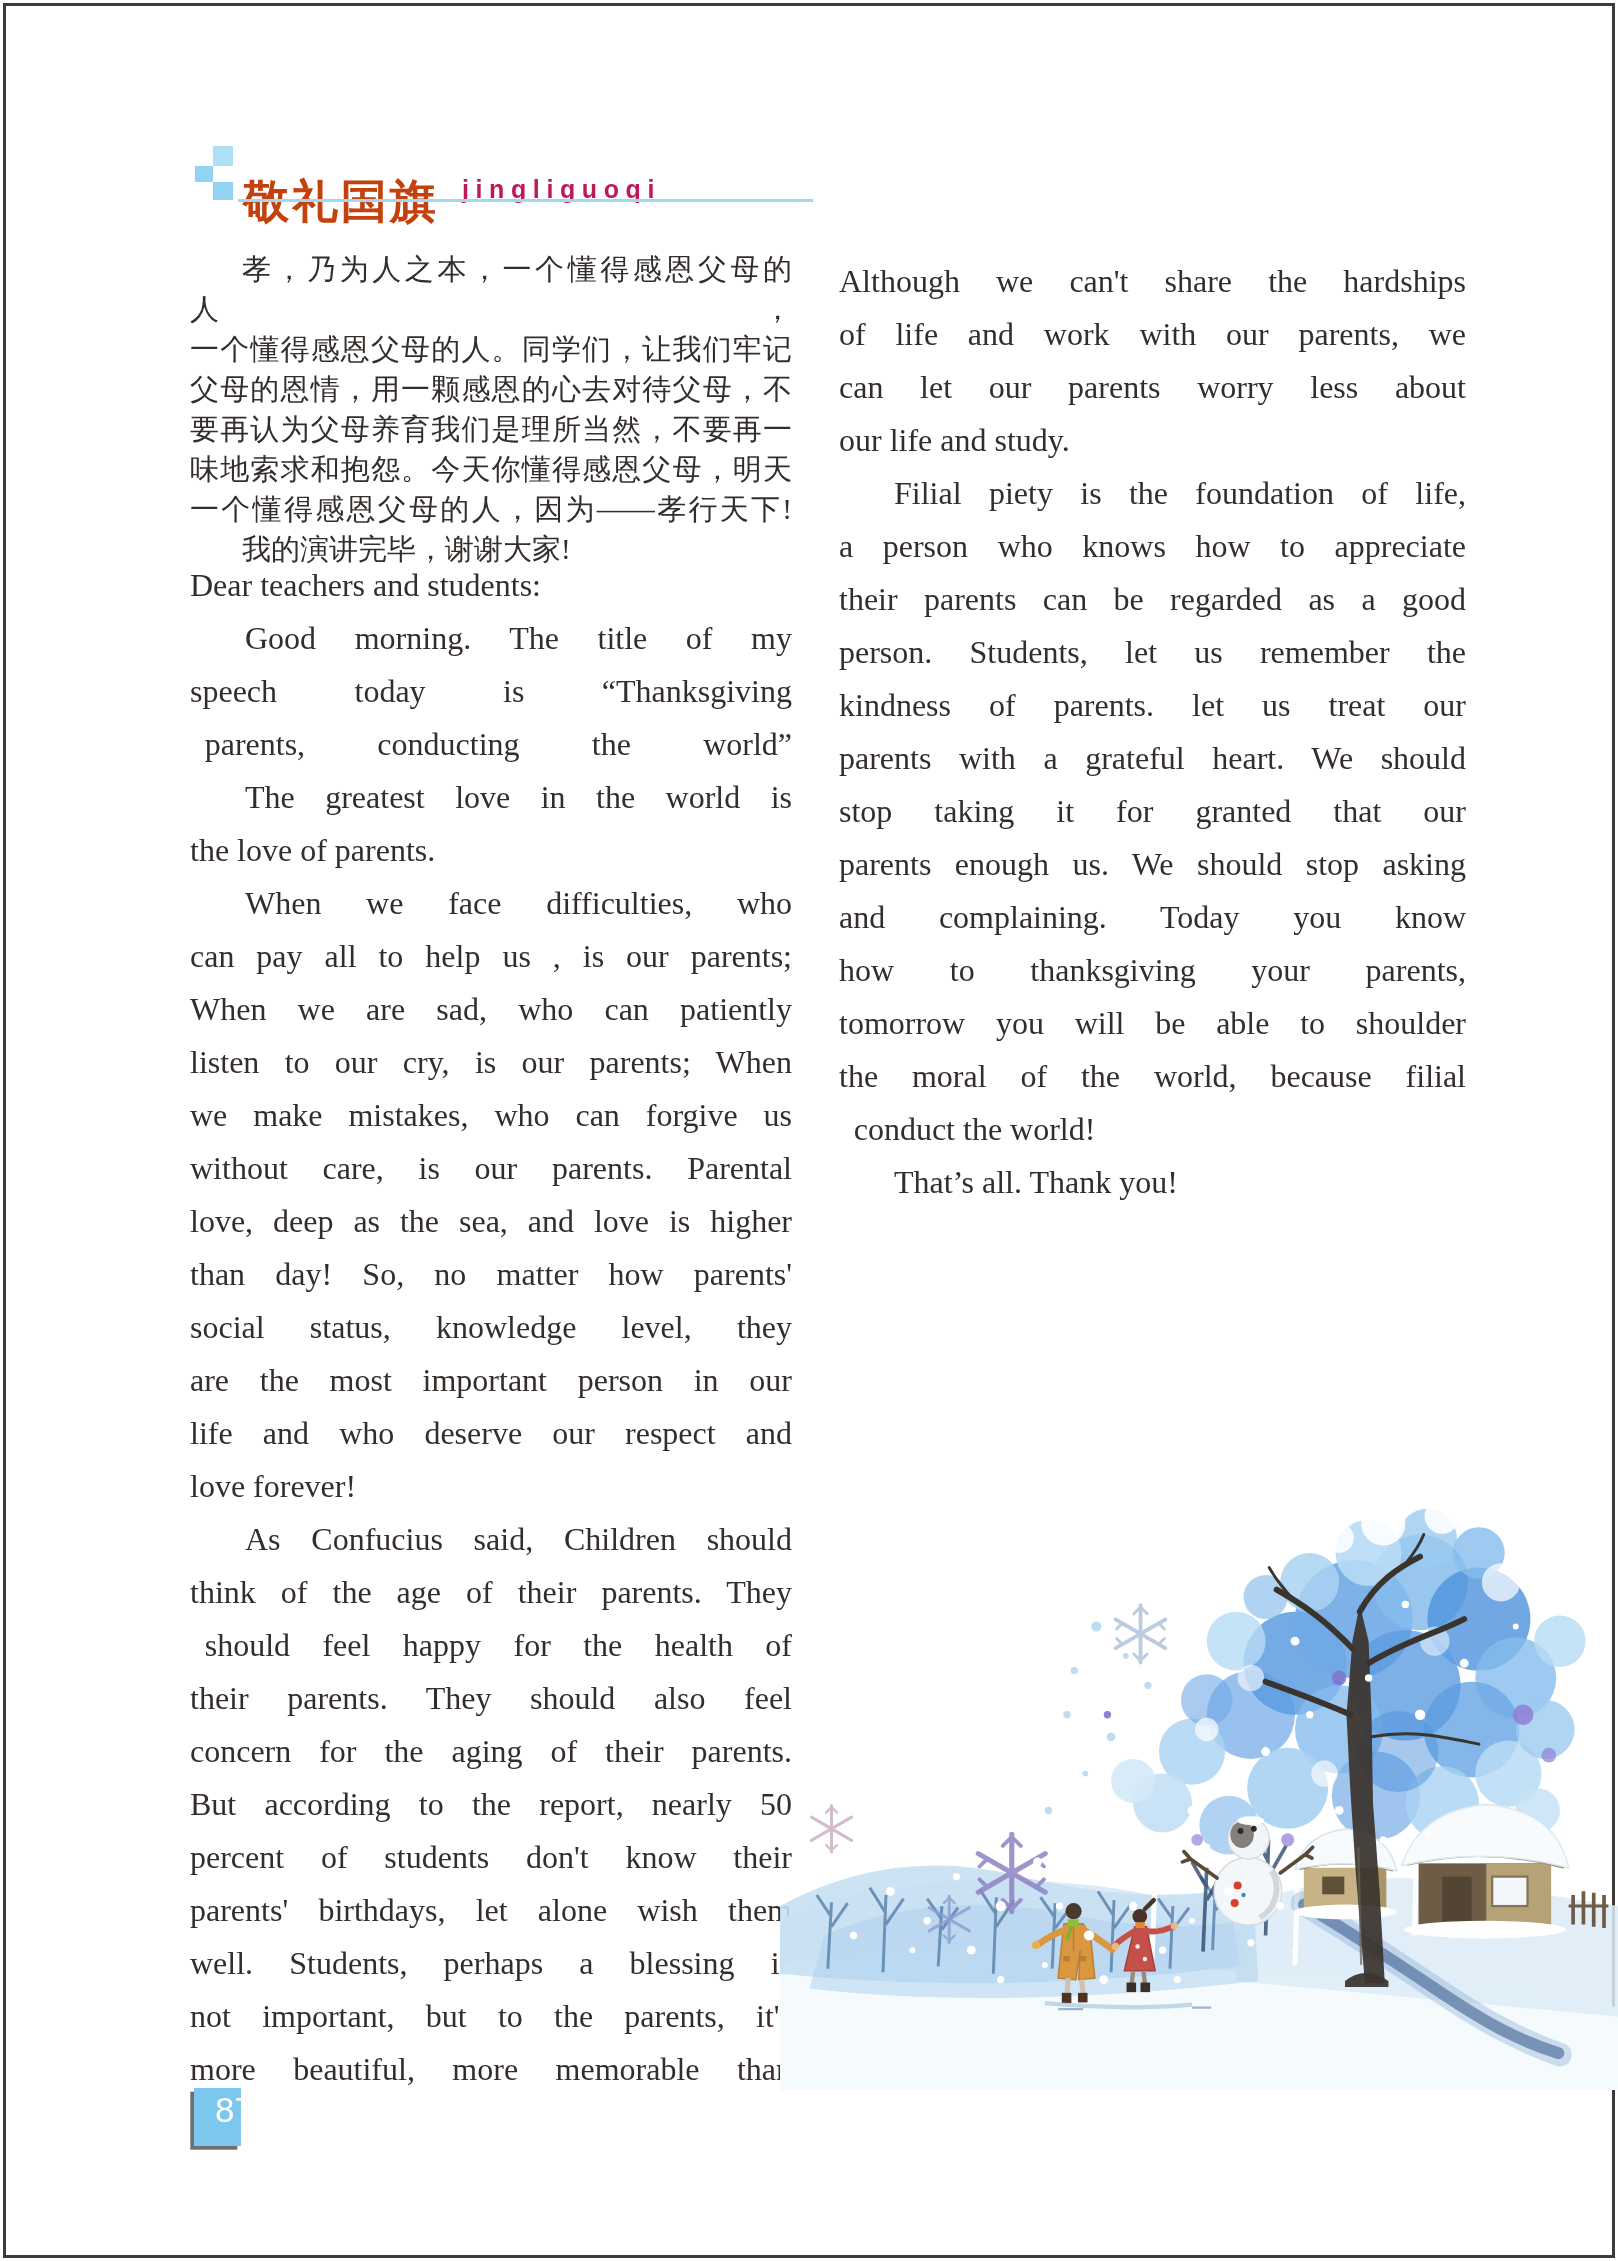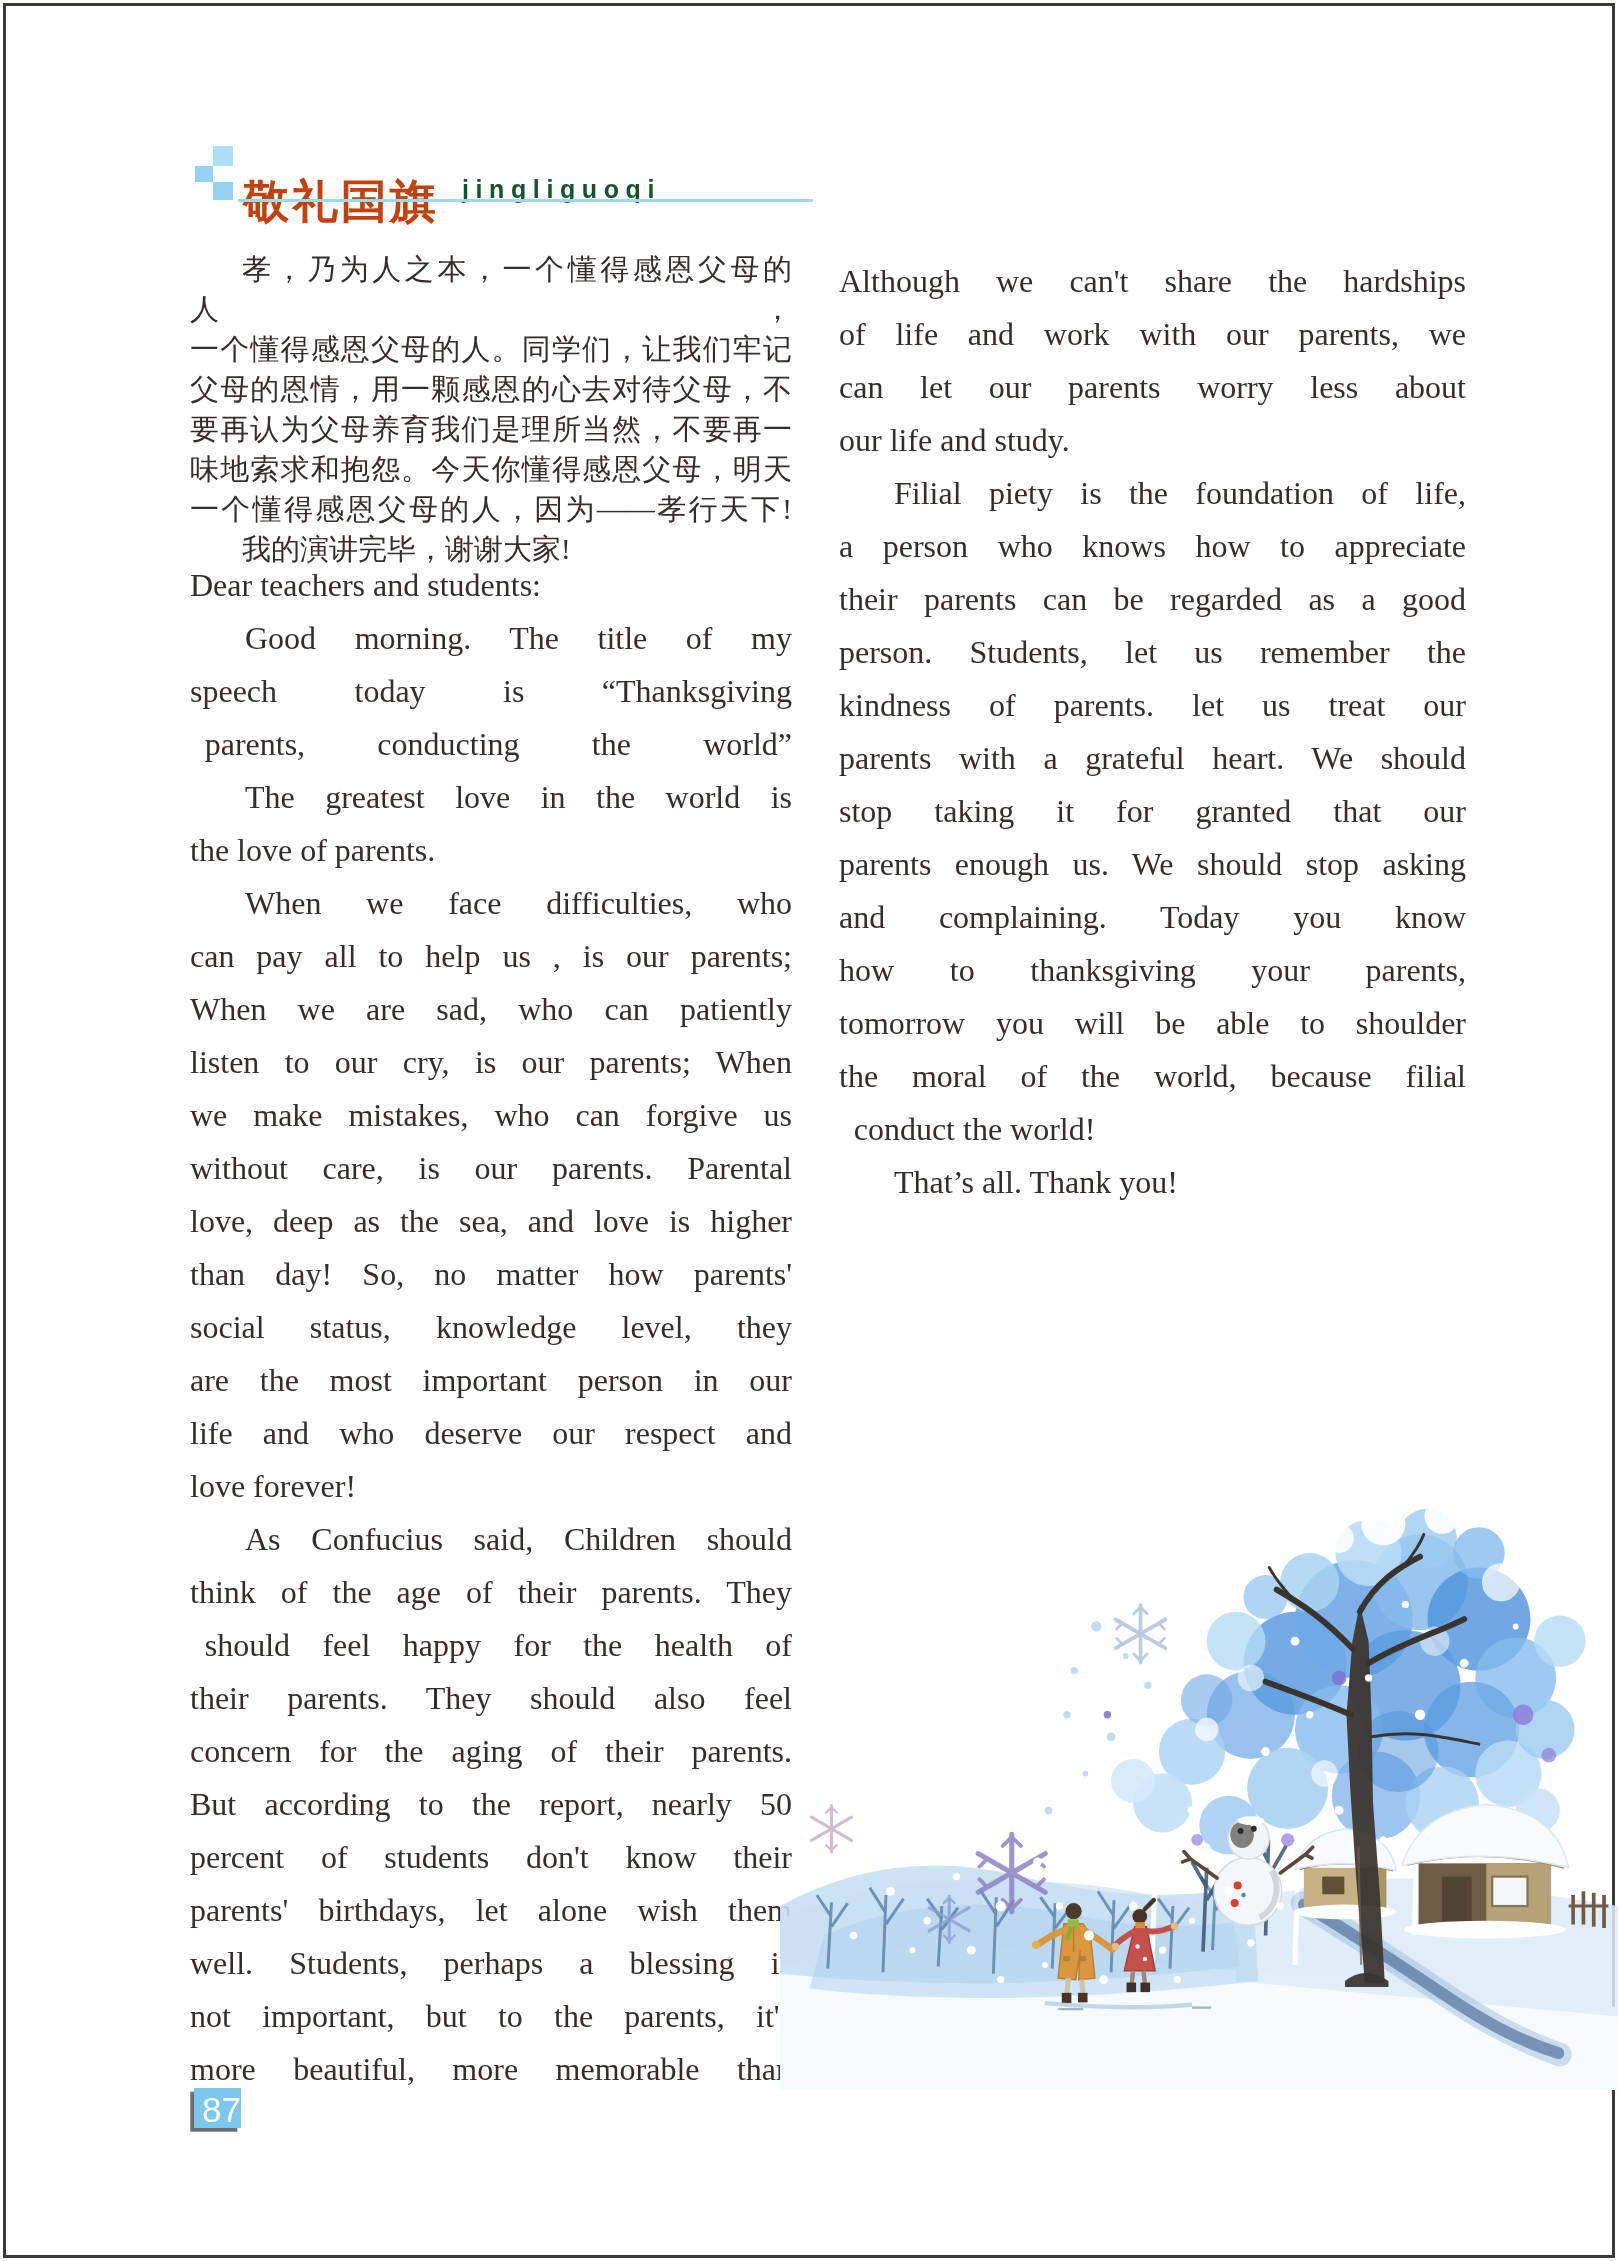--- a/index.html
+++ b/index.html
@@ -11,37 +11,37 @@
   
   .hdr-sq{position:absolute;}
   .sq-top{left:213px;top:146px;width:20px;height:20px;background:#ADDFF8;}
   .sq-left{left:195px;top:166px;width:18.4px;height:16px;background:#93D2F2;}
   .sq-bottom{left:213px;top:182px;width:20px;height:18.4px;background:#93D2F2;}
   .title-cn{
     position:absolute;left:243px;top:149px;font-size:46px;line-height:49px;font-weight:700;
     color:#c2410c;letter-spacing:2.9px;font-family:"Liberation Sans",sans-serif;margin-top:28px;
   }
   .pinyin{
-    position:absolute;left:462px;top:175px;font-size:25px;font-weight:600;color:#14532d;
+    position:absolute;left:462px;top:175px;font-size:25px;font-weight:600;color:#be185d;
     letter-spacing:6.6px;font-family:"Liberation Sans",sans-serif;
   }
   .hdr-underline{position:absolute;left:238px;top:199px;width:575px;height:2.9px;background:#9FD8F5;}
   
   .cn-par{position:absolute;left:190px;top:249px;width:602px;font-size:29px;line-height:40px;color:#332E2B;}
   .col-left{position:absolute;left:190px;top:559px;width:602px;font-size:32px;line-height:53px;color:#332E2B;}
   .col-right{position:absolute;left:839px;top:255px;width:627px;font-size:32px;line-height:53px;color:#332E2B;}
   .line{white-space:normal;font-family:Liberation Serif, serif;}
   .line.j{text-align:justify;text-align-last:justify;text-justify:inter-word;}
   .ind1{text-indent:14.7px;}
   .ind2{text-indent:55px;}
   .cn-par .ind2{text-indent:52px;}
   
   .badge{
-    position:absolute;left:194px;top:2088px;width:47px;height:40px;background:#7CC7EE;color:#ffffff;
-    font-family:"Liberation Sans",sans-serif;font-size:35px;line-height:44px;padding-left:8px;
+    position:absolute;left:194px;top:2088px;width:47px;height:58px;background:#7CC7EE;color:#ffffff;
+    font-family:"Liberation Sans",sans-serif;font-size:35px;line-height:44px;padding-left:21px;
     box-sizing:border-box;box-shadow:-3.7px 3.7px 0 #6F6F6F;
   }
   .illus{position:absolute;left:780px;top:1494px;width:838px;height:596px;}
 </style>
 </head>
 <body>
 
 <div>
   <div class="frame"></div>
 

